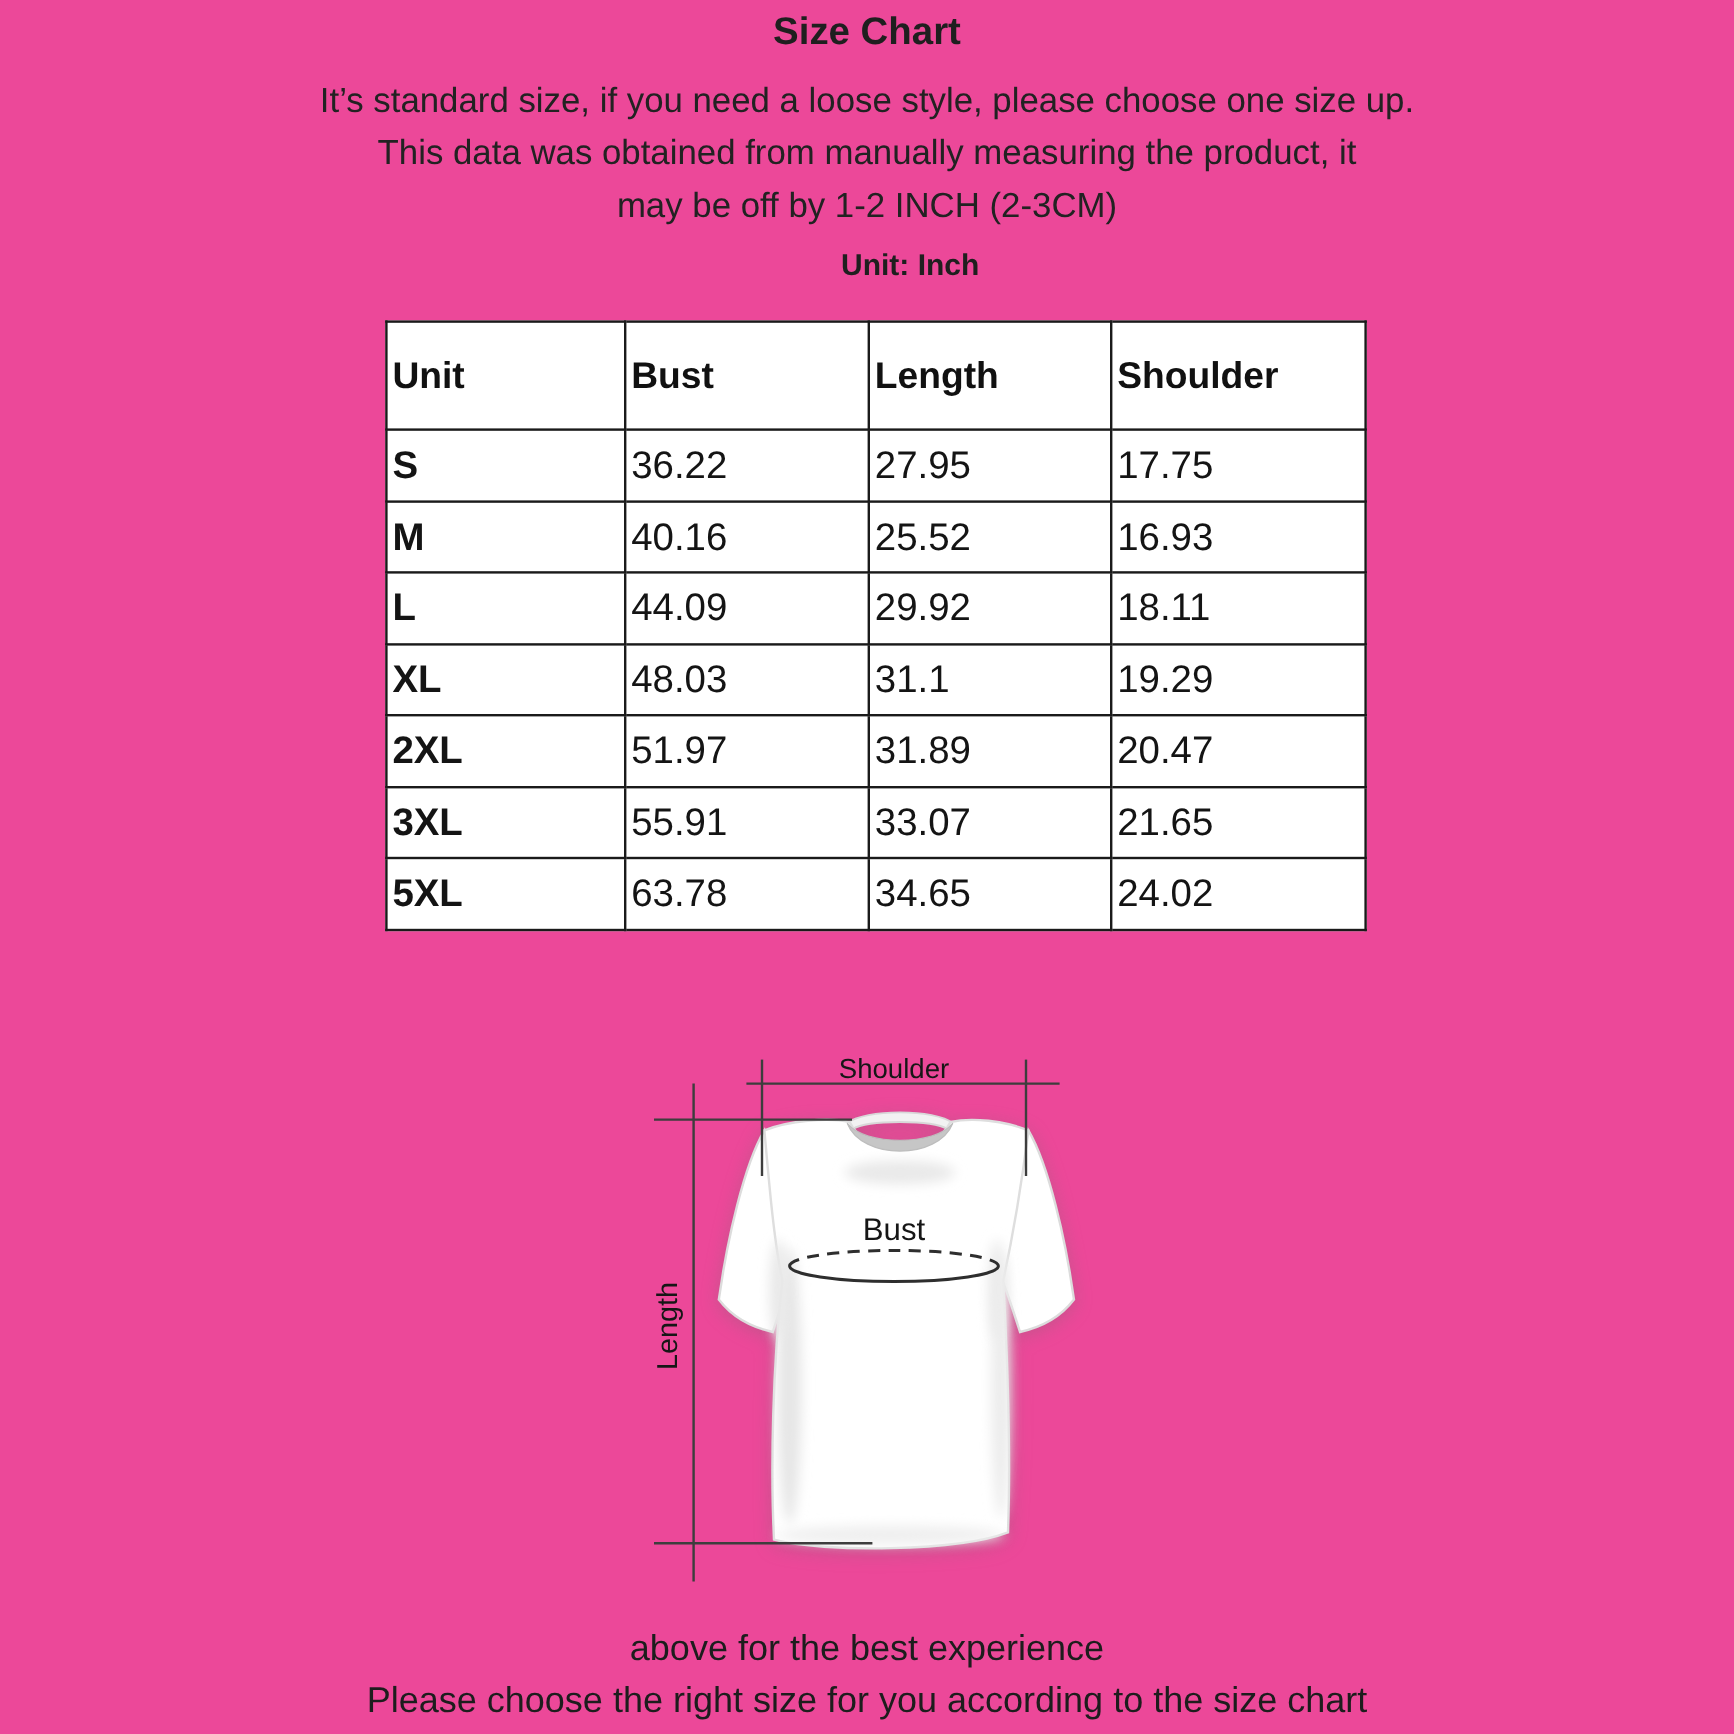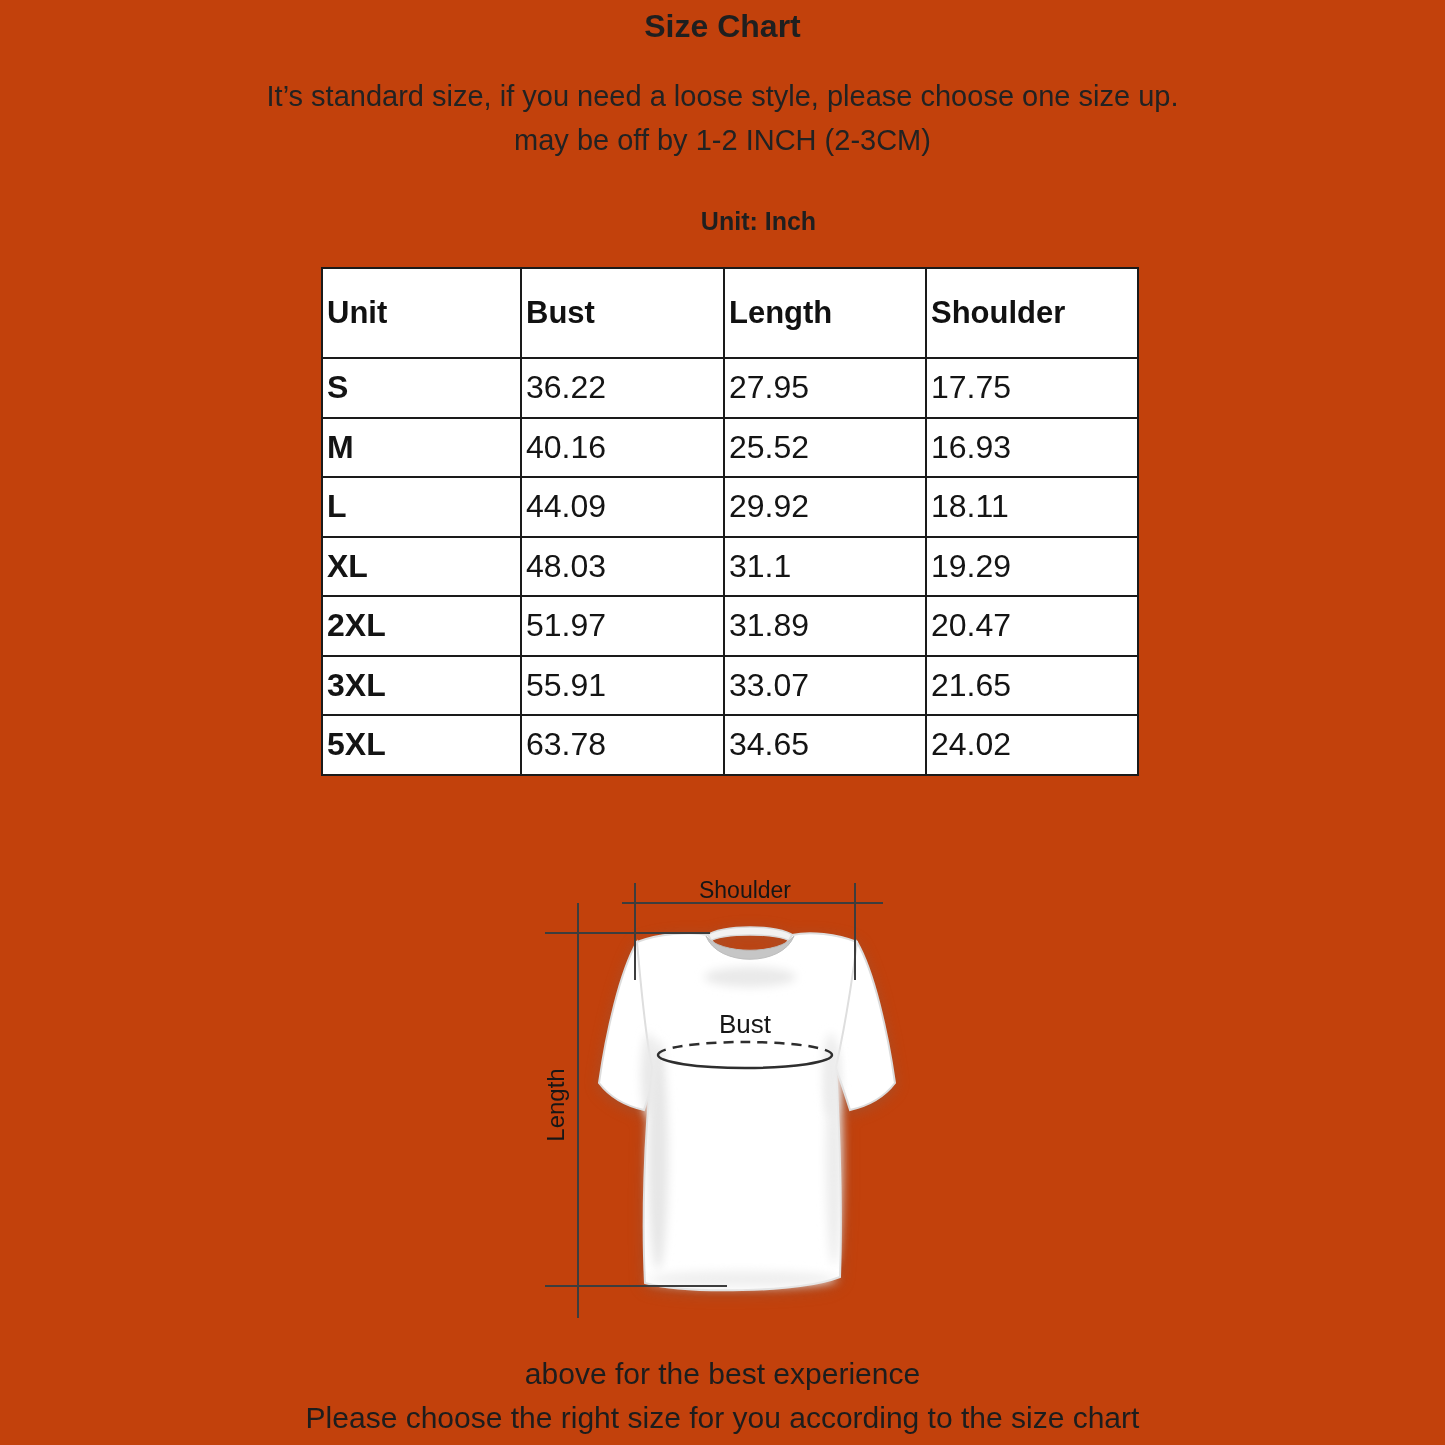--- a/index.html
+++ b/index.html
@@ -1,26 +1,26 @@
 <!DOCTYPE html>
 <html><head>
 <meta charset="utf-8">
 <style>
   html,body{margin:0;padding:0;background:#ffffff;}
   #canvas{
-    position:relative;width:1445px;height:1445px;background:#c2410c;
+    position:relative;width:1445px;height:1445px;background:#ec4899;
     font-family:"Liberation Sans", sans-serif;color:#1c1c1c;overflow:hidden;
   }
   .page-title{
     position:absolute;top:8px;left:0;width:100%;text-align:center;
     font-size:32px;font-weight:bold;color:#1f1f1f;
   }
   .intro{
     position:absolute;top:62px;left:0;width:100%;text-align:center;
-    font-size:29px;line-height:44px;color:#222222;margin-top:12px;
+    font-size:29px;line-height:44px;color:#222222;
   }
   .unit-label{
     position:absolute;top:207px;left:0;width:100%;text-align:center;
     font-size:25px;font-weight:bold;color:#1f1f1f;padding-left:36px;
   }
   table.size-table{
     position:absolute;left:321px;top:267px;width:816px;
     border-collapse:collapse;table-layout:fixed;background:#ffffff;
   }
   table.size-table th, table.size-table td{
@@ -42,20 +42,21 @@
 </style>
 </head>
 <body>
 
 <div id="canvas">
 
   <div class="page-title">Size Chart</div>
 
   <div class="intro">
     <div>It’s standard size, if you need a loose style, please choose one size up.</div>
+    <div>This data was obtained from manually measuring the product, it</div>
     <div>may be off by 1-2 INCH (2-3CM)</div>
   </div>
 
   <div class="unit-label">Unit: Inch</div>
 
   <table class="size-table">
     <colgroup>
         <col class="c0">
         <col class="c1">
         <col class="c2">

